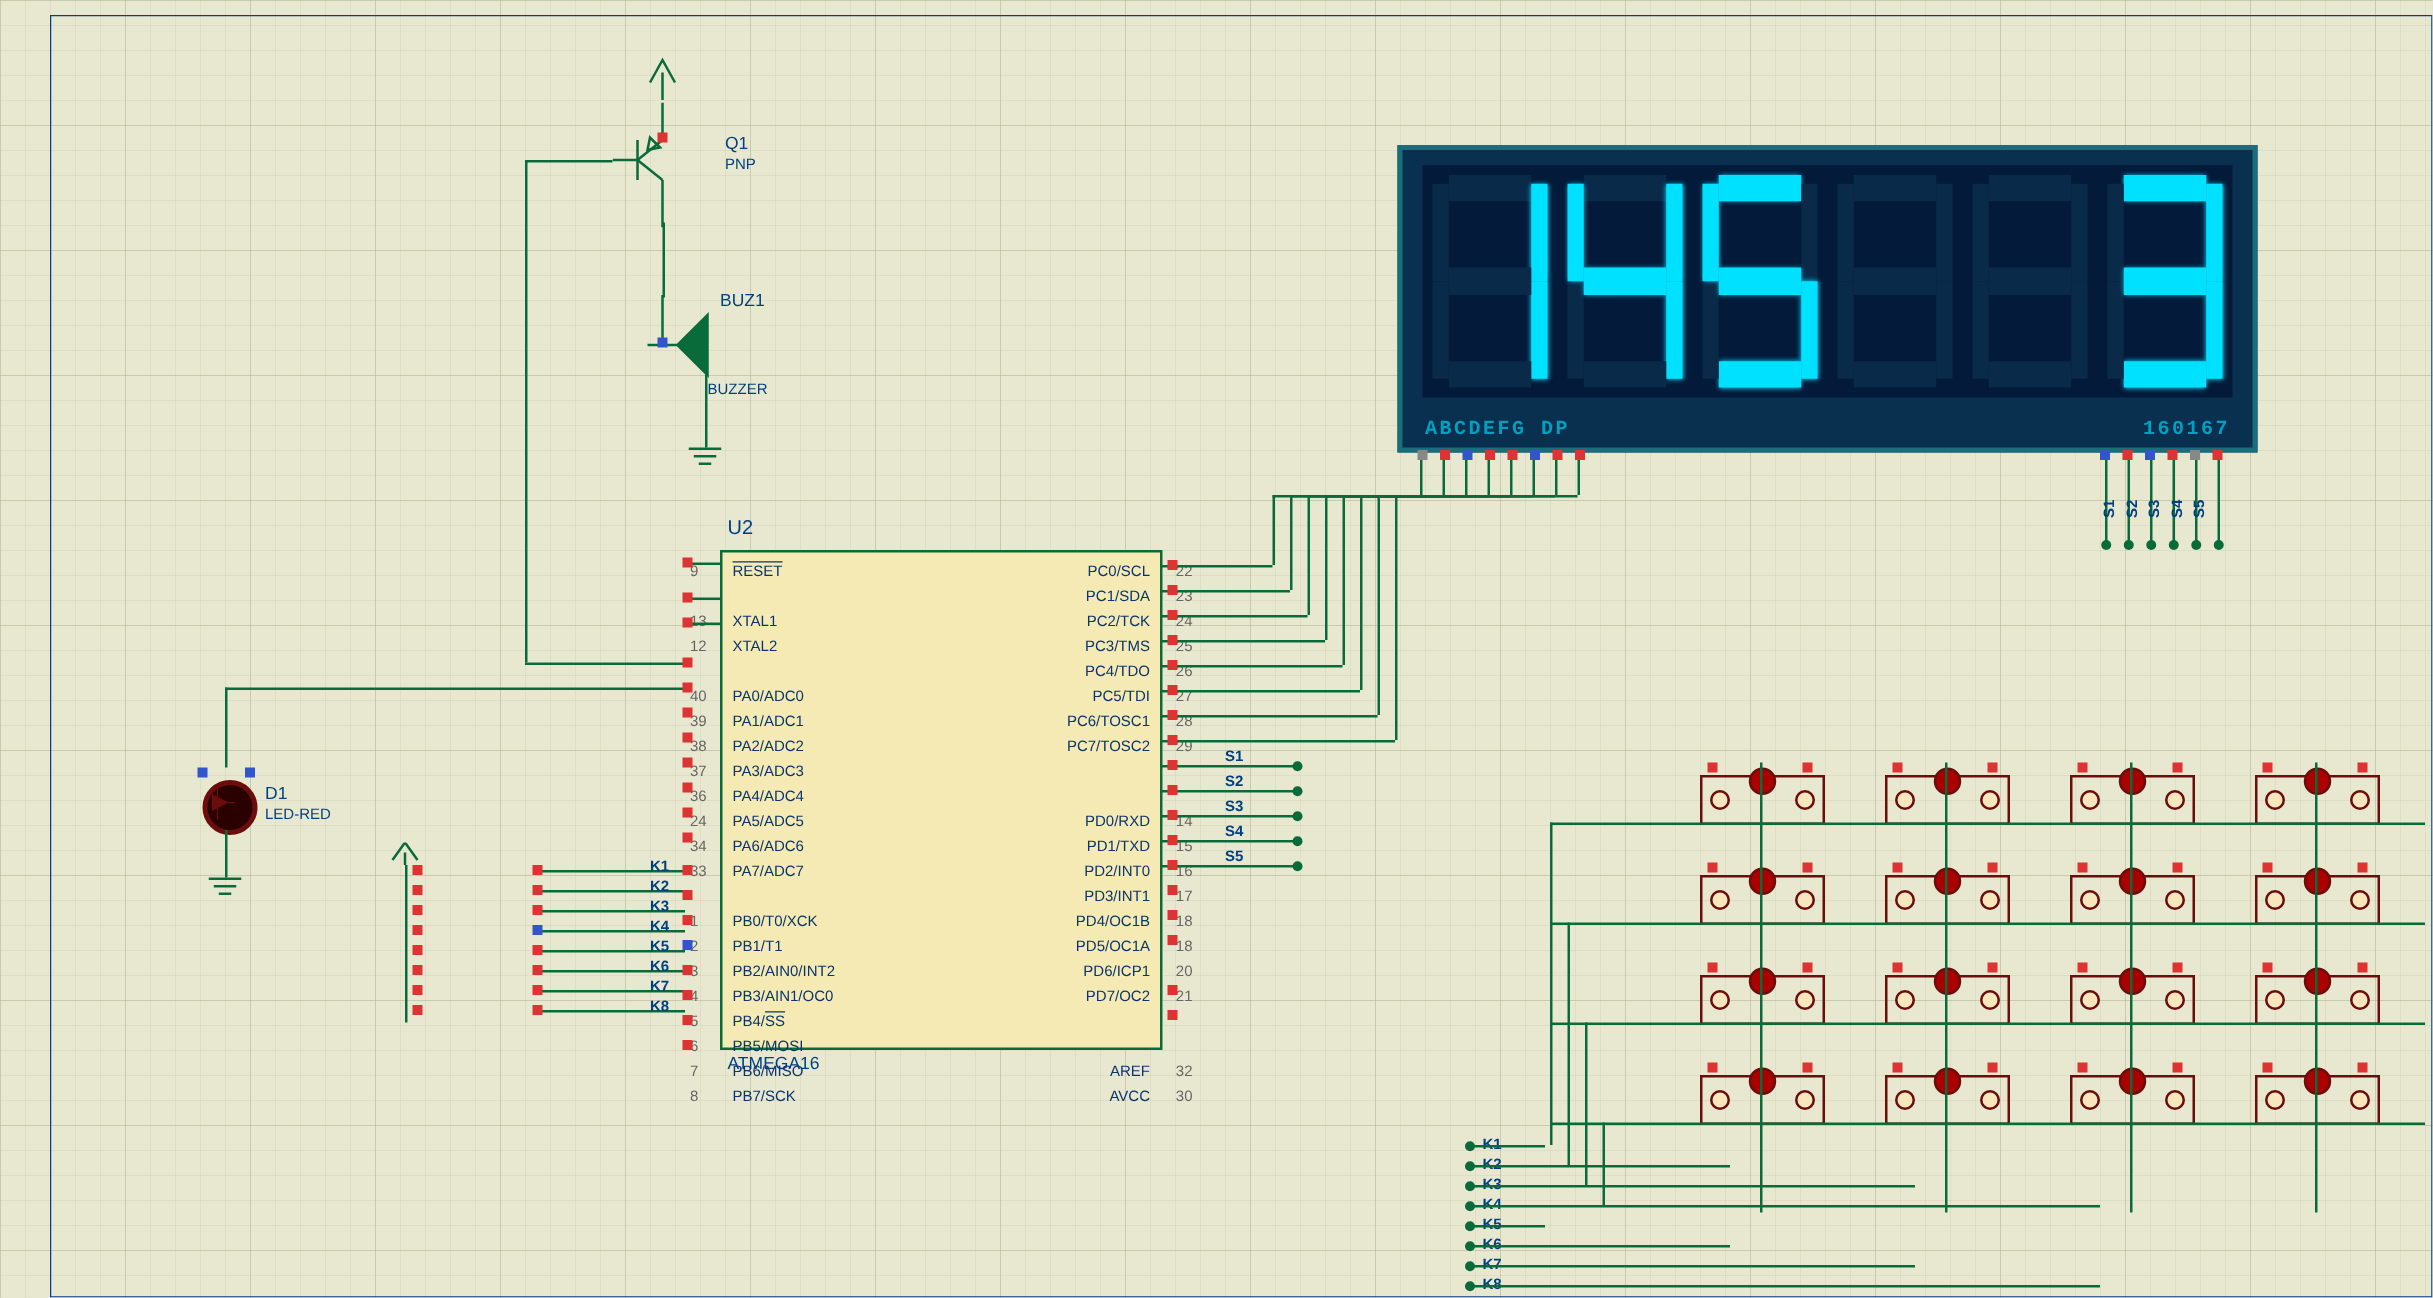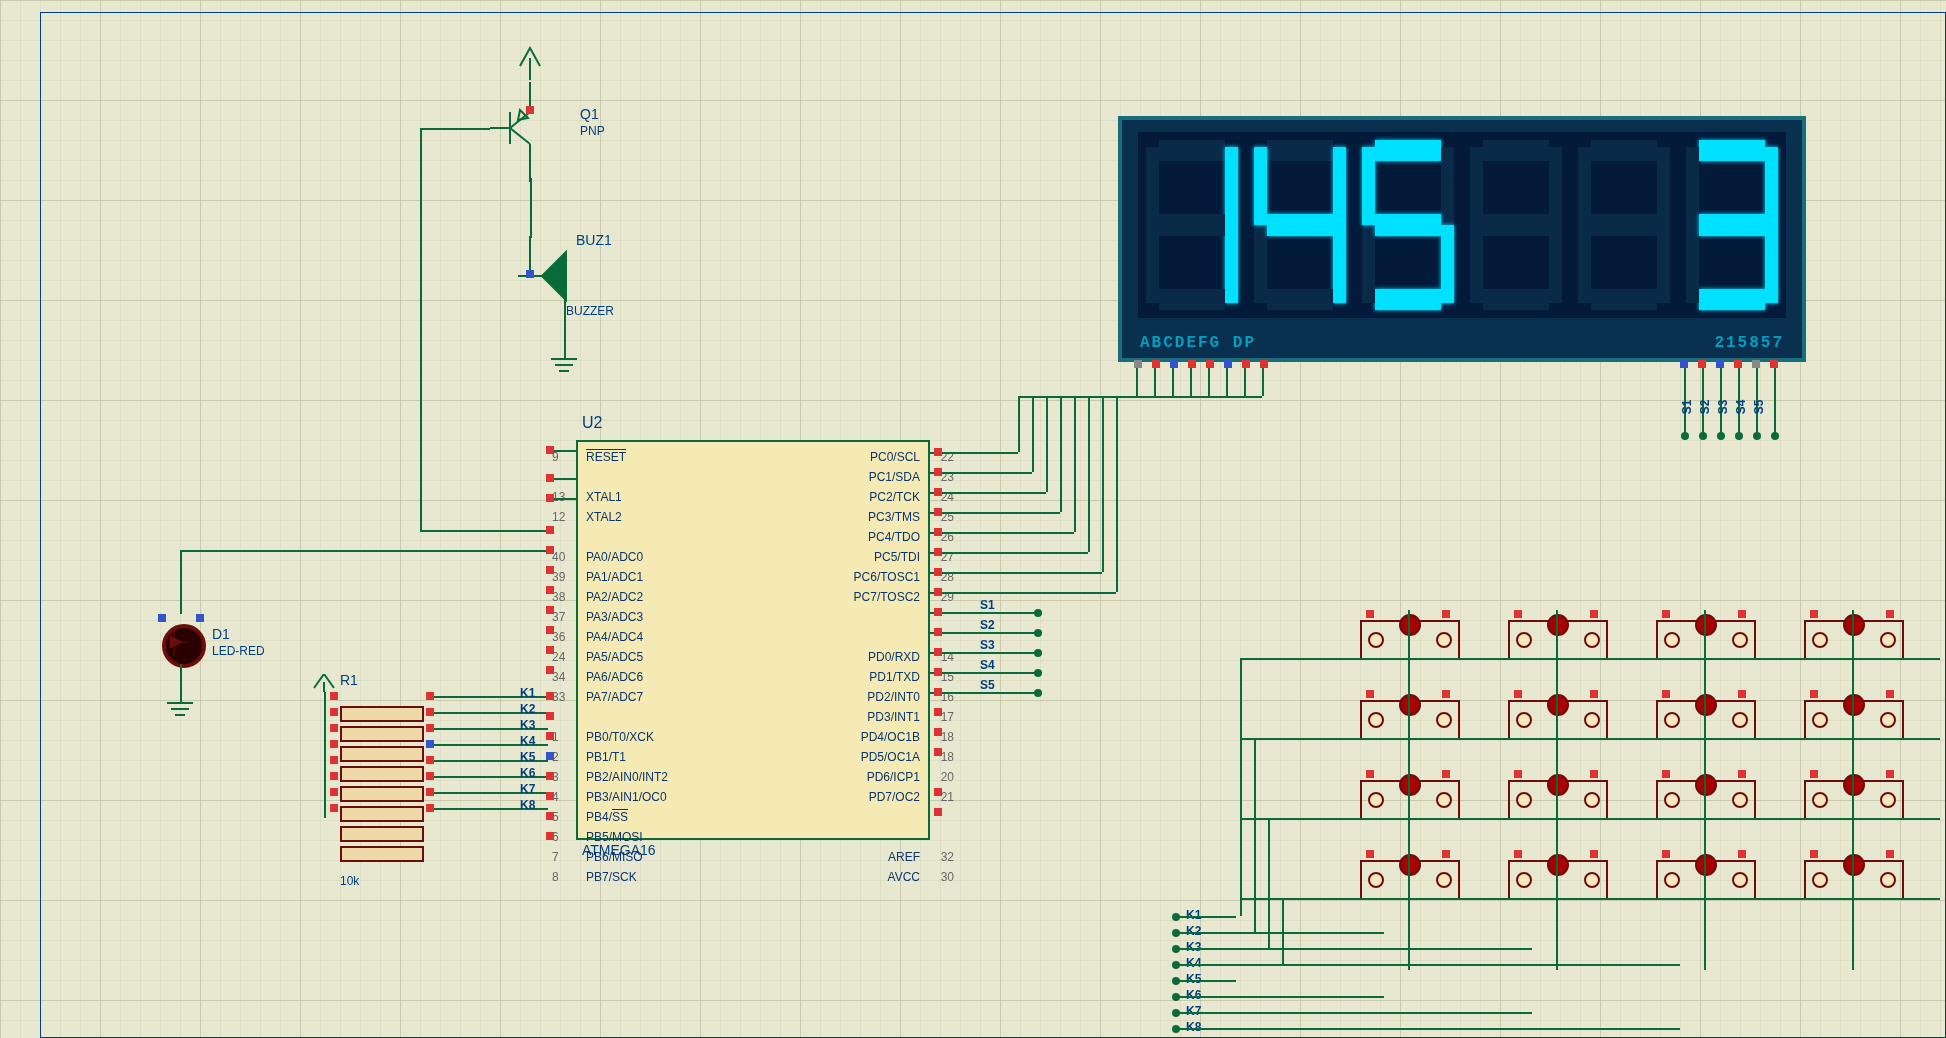--- a/index.html
+++ b/index.html
@@ -148,21 +148,21 @@
           <div class="seg sA"></div>
           <div class="seg sB"></div>
           <div class="seg sC"></div>
           <div class="seg sD"></div>
           <div class="seg sE off"></div>
           <div class="seg sF off"></div>
           <div class="seg sG"></div>
         </div>
       </div>
     <span class="disp-lbl" style="left:18px;">ABCDEFG DP</span>
-    <span class="disp-lbl" style="right:18px;">215857</span>
+    <span class="disp-lbl" style="right:18px;">160167</span>
   </div>
 
   <div>
     <div class="pinmark pg" style="left:1134px; top:360px;"></div>
     <div class="pinmark pr" style="left:1152px; top:360px;"></div>
     <div class="pinmark pb" style="left:1170px; top:360px;"></div>
     <div class="pinmark pr" style="left:1188px; top:360px;"></div>
     <div class="pinmark pr" style="left:1206px; top:360px;"></div>
     <div class="pinmark pb" style="left:1224px; top:360px;"></div>
     <div class="pinmark pr" style="left:1242px; top:360px;"></div>
@@ -290,34 +290,20 @@
   <div class="wire-h" style="left:180px; top:550px; width:370px;"></div>
   <div class="pinmark pr" style="left:546px; top:546px;"></div>
 
   <div class="pinmark pr" style="left:546px; top:566px;"></div>
   <div class="pinmark pr" style="left:546px; top:586px;"></div>
   <div class="pinmark pr" style="left:546px; top:606px;"></div>
   <div class="pinmark pr" style="left:546px; top:626px;"></div>
   <div class="pinmark pr" style="left:546px; top:646px;"></div>
   <div class="pinmark pr" style="left:546px; top:666px;"></div>
 
-  <div class="respack" style="left:340px; top:690px;">
-    <div class="lbl" style="position:relative; left:0; top:-18px;">R1</div>
-    <div id="respack-body">
-        <div class="r"></div>
-        <div class="r"></div>
-        <div class="r"></div>
-        <div class="r"></div>
-        <div class="r"></div>
-        <div class="r"></div>
-        <div class="r"></div>
-        <div class="r"></div>
-      </div>
-    <span class="lbl lbl-sm" style="position:absolute; left:0; bottom:-22px;">10k</span>
-  </div>
 
   <div class="pwr" style="left:312px; top:674px;">
     <svg width="24" height="18">
         <path d="M12 18 L12 8 M2 14 L12 0 L22 14" stroke="#0a6b3a" stroke-width="2" fill="none"></path>
       </svg>
   </div>
 
   <div id="k-wires">
       <div class="wire-h" style="left: 428px; top: 696px; width: 120px;"></div>
       <span class="lbl lbl-sm net" style="left: 520px; top: 686px;">K1</span>

